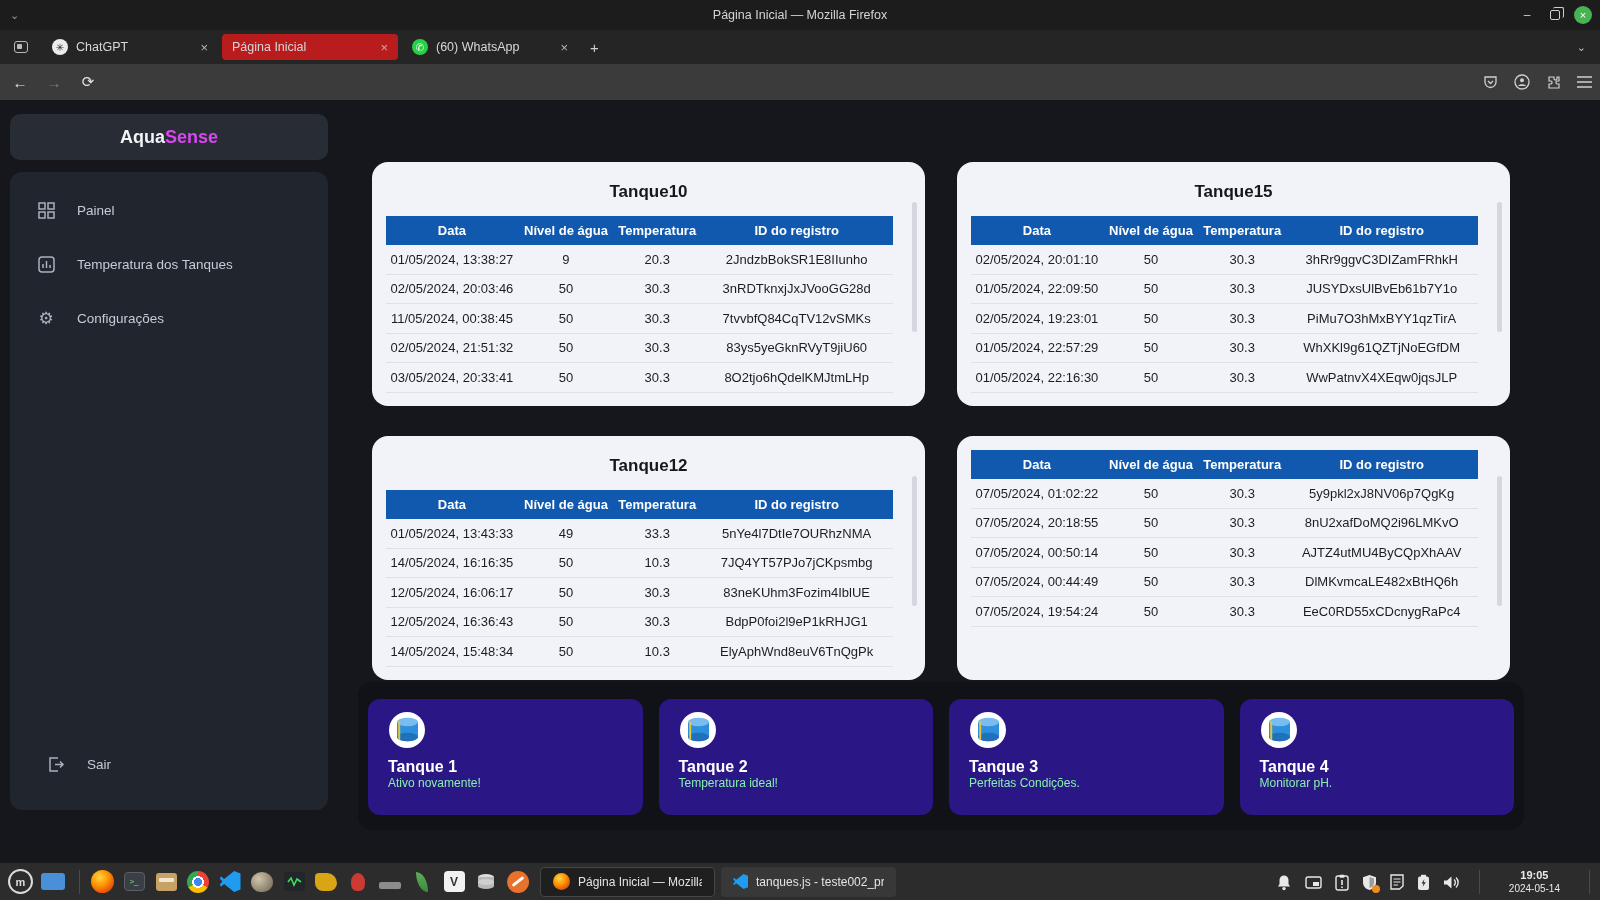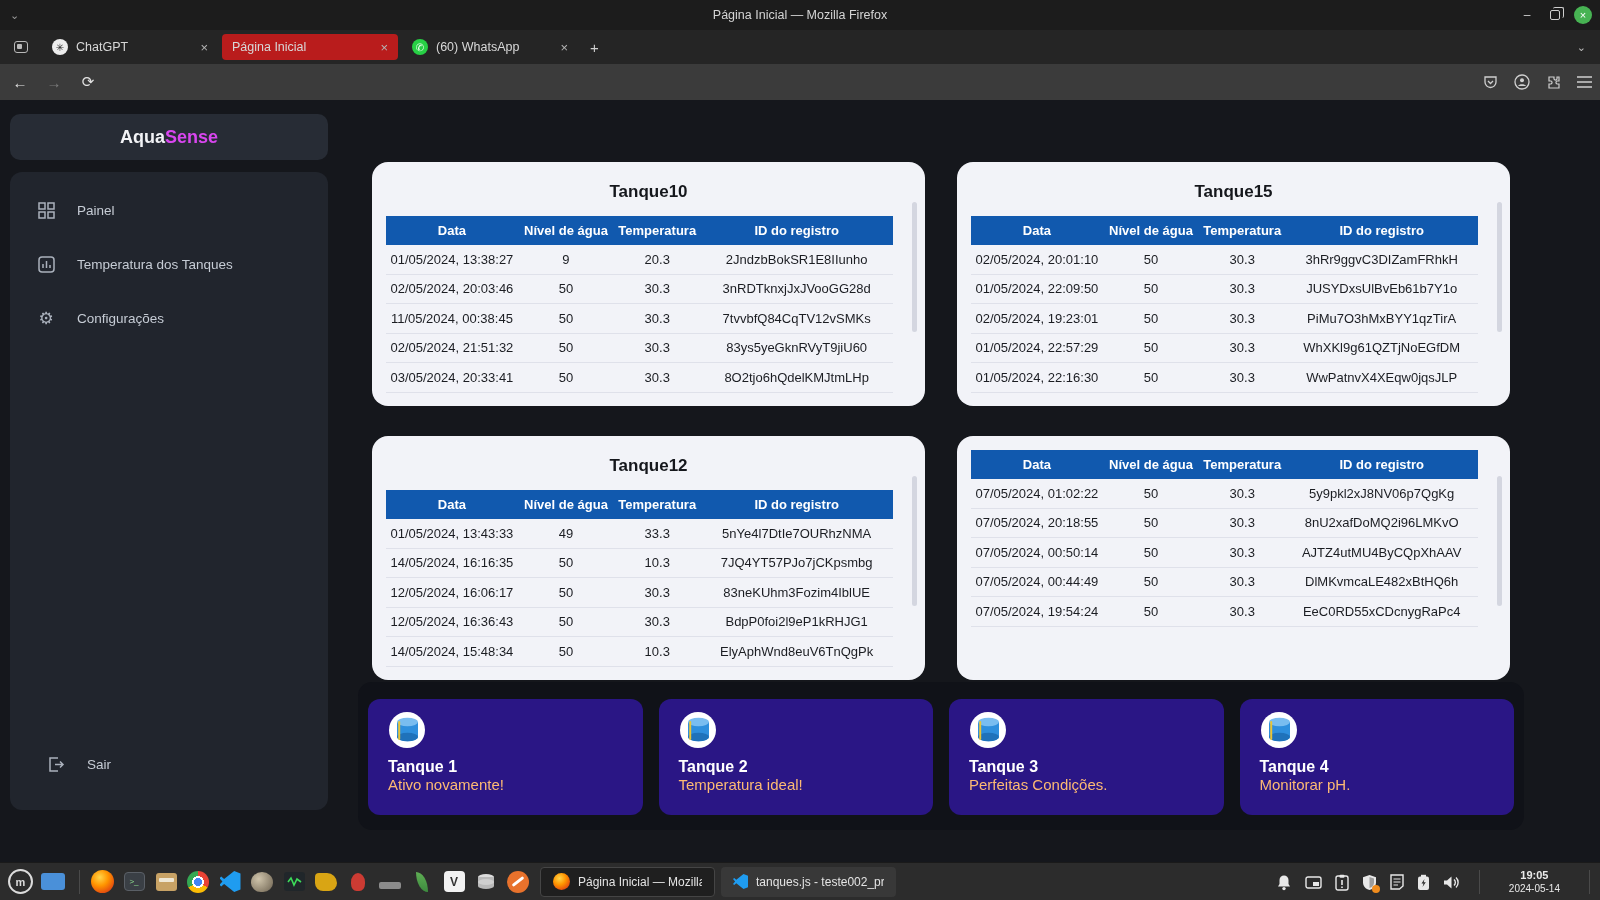--- a/index.html
+++ b/index.html
@@ -75,21 +75,21 @@
   .c0 { width:26%; text-align:center; } .c1 { width:19%; text-align:center; }
   .c2 { width:17%; text-align:center; } .c3 { width:38%; text-align:center; white-space:nowrap; }
   .card-scrollbar { position:absolute; right:8px; top:40px; width:5px; height:130px;
                     background:#d4d6e0; border-radius:3px; }
 
   .bottom-panel { position:absolute; left:358px; top:582px; width:1166px; height:148px;
                   background:#101218; border-radius:14px; display:flex; gap:16px; padding:17px 10px 15px 10px; }
   .tank-card { flex:1; background:#2a1685; border-radius:12px; padding:12px 20px; color:#fff; position:relative; }
   .tank-badge { width:38px; height:38px; margin-bottom:9px; }
   .tank-title { font-size:16px; font-weight:bold; }
-  .tank-status { font-size:15px; color:#fdba74; }
+  .tank-status { font-size:12px; color:#86efac; }
 
   
   .taskbar { position:absolute; left:0; top:862px; width:1600px; height:38px; background:#2c2c2c;
              display:flex; align-items:center; border-top:1px solid #1a1a1a; }
   .mintmenu { width:25px; height:25px; border:2px solid #dcdcdc; border-radius:50%; margin:0 8px 0 8px;
               color:#dcdcdc; font-size:11px; font-weight:bold; display:flex; align-items:center; justify-content:center; }
   .showdesk { width:24px; height:17px; background:#4a90d9; border-radius:3px; margin-right:8px; }
   .tsep { width:1px; height:24px; background:#4a4a4a; margin:0 6px; }
   .app { width:24px; height:24px; margin:0 4px; display:flex; align-items:center; justify-content:center; }
   .ic-firefox { width:23px; height:23px; border-radius:50%;

